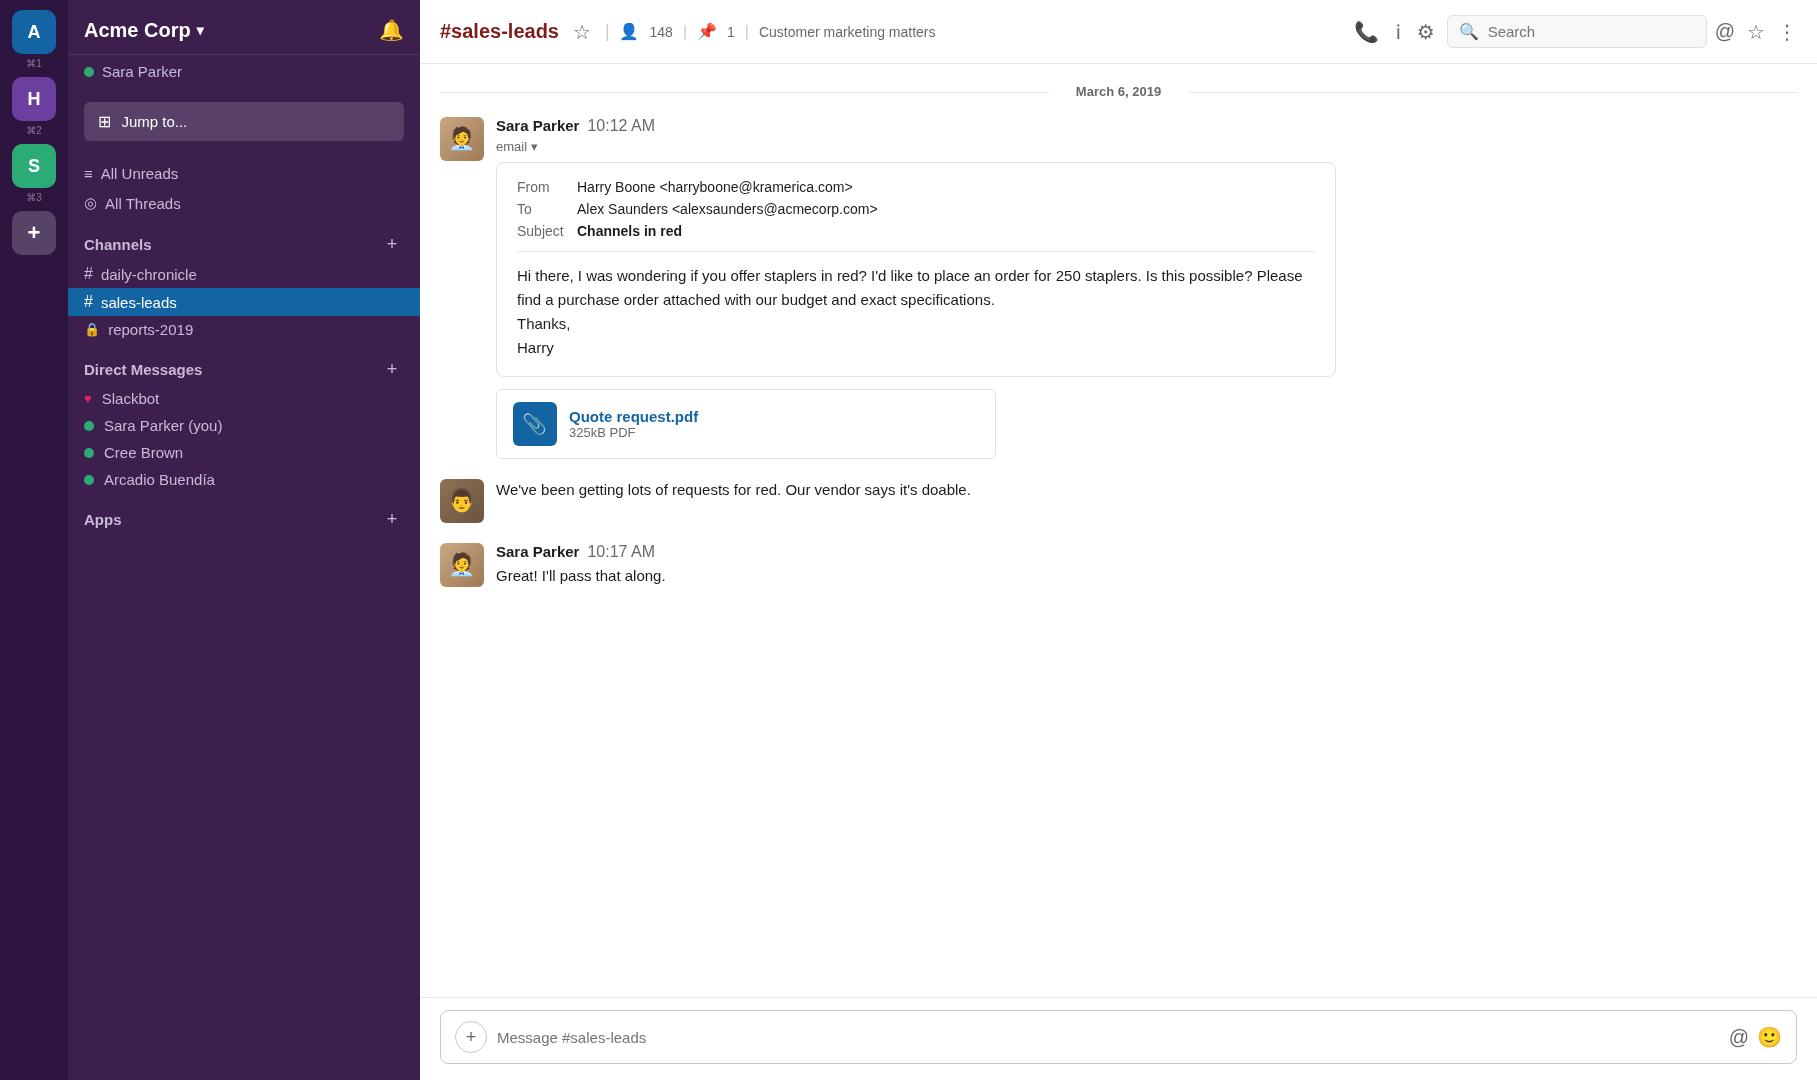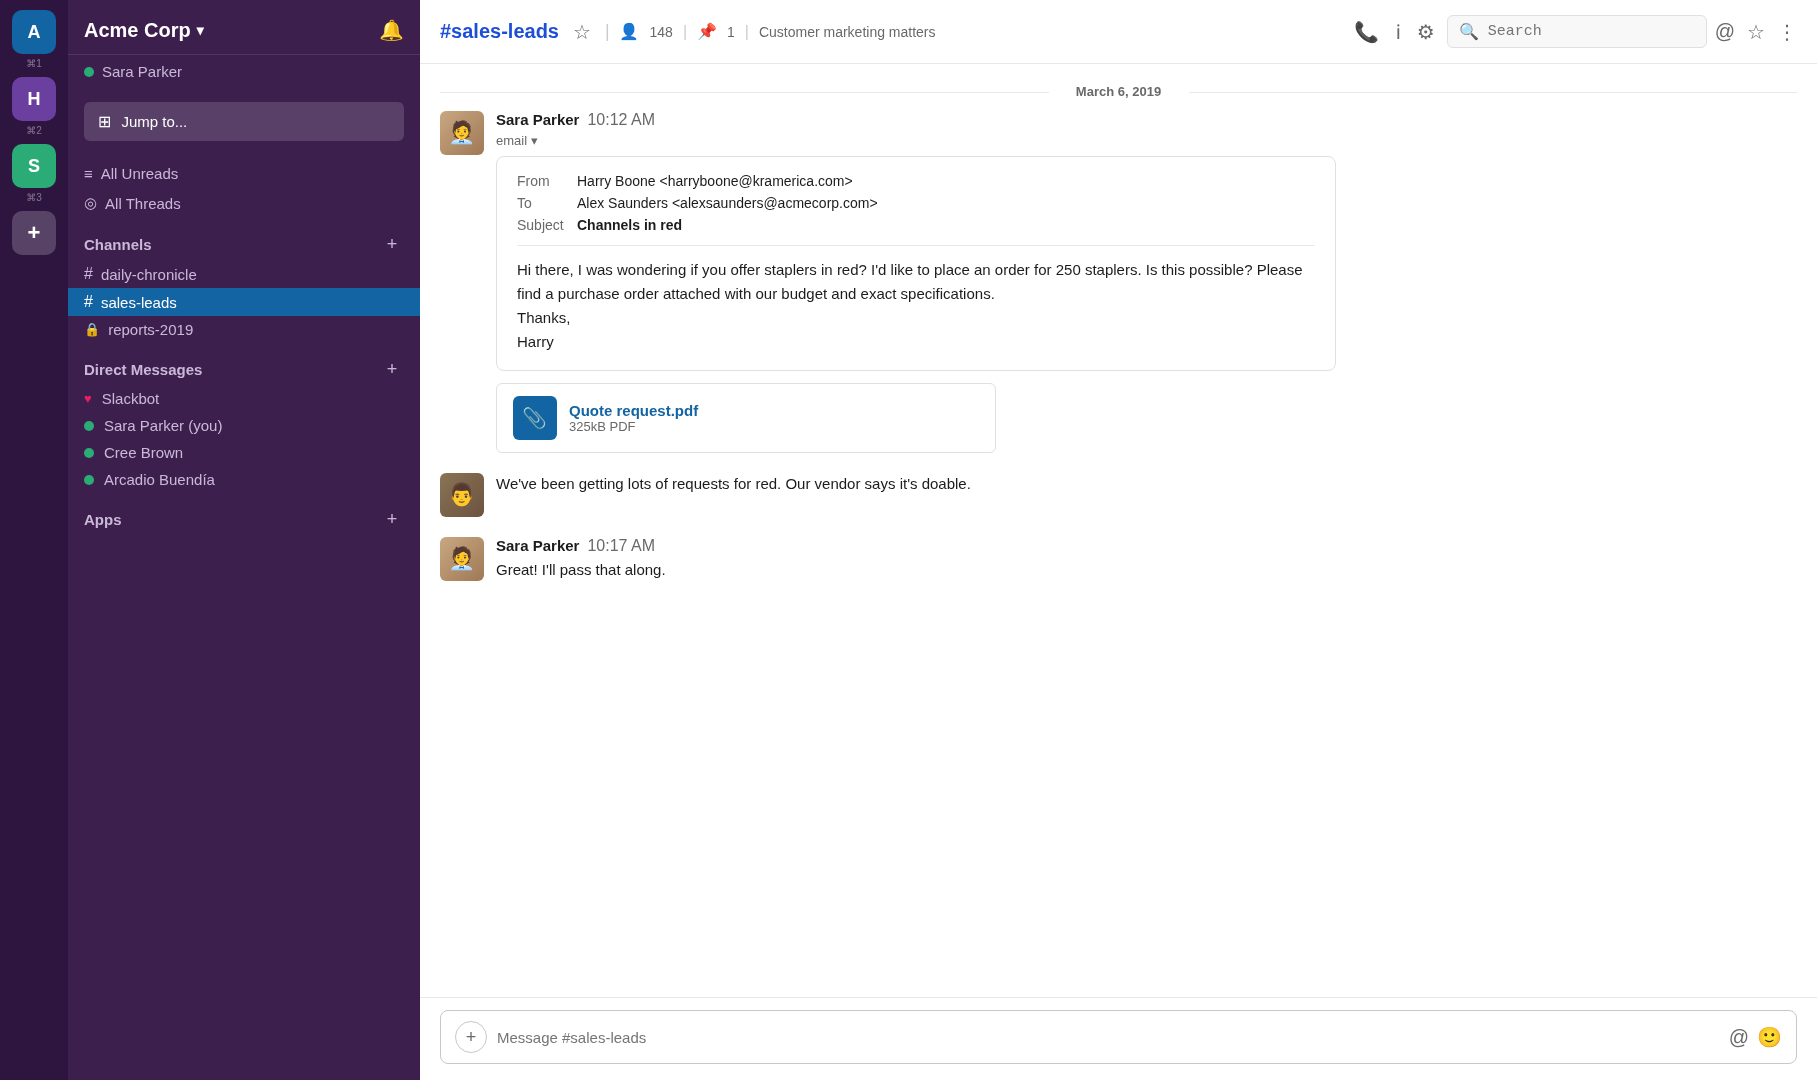--- a/index.html
+++ b/index.html
@@ -211,21 +211,21 @@
       border-bottom: 1px solid #e8e8e8;
       gap: 12px;
       flex-shrink: 0;
     }
 
     .channel-title-area { flex: 1; display: flex; align-items: center; gap: 10px; }
 
     .channel-title {
       font-size: 20px;
       font-weight: 700;
-      color: #1d4ed8;
+      color: #7f1d1d;
     }
 
     .star-icon, .info-icon, .phone-icon, .gear-icon, .more-icon {
       color: #696969;
       font-size: 20px;
       cursor: pointer;
       padding: 4px;
     }
 
     .search-box {
@@ -240,38 +240,37 @@
       cursor: text;
     }
 
     .search-box input {
       border: none;
       background: transparent;
       outline: none;
       font-size: 15px;
       color: #000000;
       width: 100%;
-      font-family: Liberation Mono, monospace;
     }
 
     .header-actions { display: flex; align-items: center; gap: 8px; }
 
     .at-icon { font-size: 20px; color: #696969; cursor: pointer; }
 
     
     .messages-area {
       flex: 1;
       overflow-y: auto;
       padding: 0 20px 20px;
     }
 
     .date-divider {
       text-align: center;
       position: relative;
-      margin: 20px 0 12px;
+      margin: 20px 0 18px;
       color: #696969;
       font-size: 13px;
       font-weight: 600;
     }
 
     .date-divider::before, .date-divider::after {
       content: '';
       position: absolute;
       top: 50%;
       width: calc(50% - 70px);

